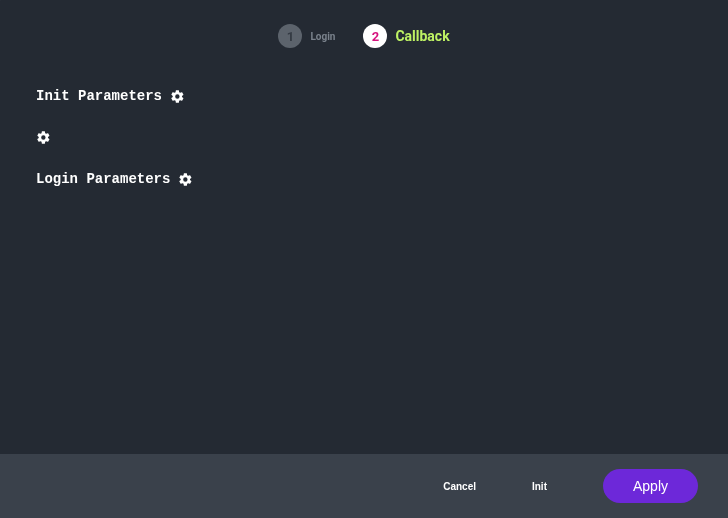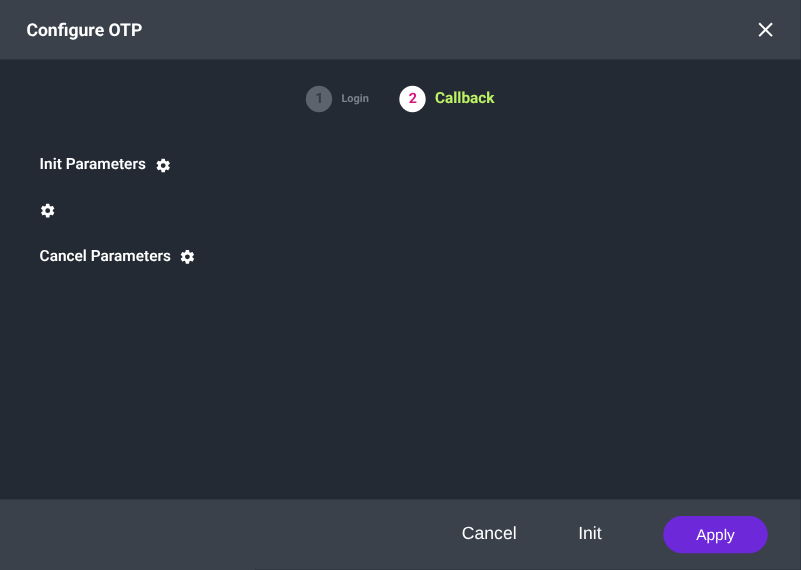--- a/index.html
+++ b/index.html
@@ -96,20 +96,21 @@
     display: flex;
     align-items: center;
     gap: 8px;
     margin-bottom: 26px;
     cursor: pointer;
   }
   .param-label {
     color: #ffffff;
     font-size: 14px;
     font-weight: 600;
+    font-family: Liberation Mono, monospace;
   }
   .gear-icon {
     width: 15px;
     height: 15px;
     display: inline-flex;
     align-items: center;
     justify-content: center;
   }
   .gear-icon svg {
     width: 15px;
@@ -120,51 +121,42 @@
     height: 64px;
     background: #3a414b;
     display: flex;
     align-items: center;
     justify-content: flex-end;
     gap: 56px;
     padding: 0 30px;
   }
   .btn-text {
     color: #ffffff;
-    font-size: 16px;
-    font-weight: 400;
+    font-size: 10px;
+    font-weight: 700;
     cursor: pointer;
     background: none;
     border: none;
   }
   .btn-primary {
     background: #6d28d9;
     color: #ffffff;
     font-size: 14px;
     font-weight: 400;
     border: none;
     border-radius: 18px;
     padding: 9px 30px;
     cursor: pointer;
   }
 </style>
 </head>
 <body>
 
 <div class="modal">
 
-  <div class="modal-header">
-    <div class="modal-title">Configure OTP</div>
-    <div class="close-btn">
-      <svg viewBox="0 0 24 24" fill="none">
-        <line x1="5" y1="5" x2="19" y2="19"></line>
-        <line x1="19" y1="5" x2="5" y2="19"></line>
-      </svg>
-    </div>
-  </div>
 
   <div class="stepper">
     <div class="step step-inactive">
       <div class="step-circle">1</div>
       <div class="step-label">Login</div>
     </div>
     <div class="step step-active">
       <div class="step-circle">2</div>
       <div class="step-label">Callback</div>
     </div>
@@ -180,21 +172,21 @@
       </span>
     </div>
     <div class="param-row">
       <span class="gear-icon">
         <svg viewBox="0 0 24 24">
             <path d="M19.14,12.94a7.07,7.07,0,0,0,.05-.94,7.07,7.07,0,0,0-.05-.94l2.11-1.65a.5.5,0,0,0,.12-.64l-2-3.46a.5.5,0,0,0-.61-.22l-2.49,1a7,7,0,0,0-1.62-.94l-.38-2.65A.5.5,0,0,0,13.78,2H9.78a.5.5,0,0,0-.49.42L8.91,5.07a7,7,0,0,0-1.62.94l-2.49-1a.5.5,0,0,0-.61.22l-2,3.46a.5.5,0,0,0,.12.64L4.42,11a7.07,7.07,0,0,0-.05.94,7.07,7.07,0,0,0,.05.94L2.31,14.53a.5.5,0,0,0-.12.64l2,3.46a.5.5,0,0,0,.61.22l2.49-1a7,7,0,0,0,1.62.94l.38,2.65a.5.5,0,0,0,.49.42h4a.5.5,0,0,0,.49-.42l.38-2.65a7,7,0,0,0,1.62-.94l2.49,1a.5.5,0,0,0,.61-.22l2-3.46a.5.5,0,0,0-.12-.64ZM11.78,15.5A3.5,3.5,0,1,1,15.28,12,3.5,3.5,0,0,1,11.78,15.5Z"></path>
           </svg>
       </span>
     </div>
     <div class="param-row">
-      <span class="param-label">Cancel Parameters</span>
+      <span class="param-label">Login Parameters</span>
       <span class="gear-icon">
         <svg viewBox="0 0 24 24">
             <path d="M19.14,12.94a7.07,7.07,0,0,0,.05-.94,7.07,7.07,0,0,0-.05-.94l2.11-1.65a.5.5,0,0,0,.12-.64l-2-3.46a.5.5,0,0,0-.61-.22l-2.49,1a7,7,0,0,0-1.62-.94l-.38-2.65A.5.5,0,0,0,13.78,2H9.78a.5.5,0,0,0-.49.42L8.91,5.07a7,7,0,0,0-1.62.94l-2.49-1a.5.5,0,0,0-.61.22l-2,3.46a.5.5,0,0,0,.12.64L4.42,11a7.07,7.07,0,0,0-.05.94,7.07,7.07,0,0,0,.05.94L2.31,14.53a.5.5,0,0,0-.12.64l2,3.46a.5.5,0,0,0,.61.22l2.49-1a7,7,0,0,0,1.62.94l.38,2.65a.5.5,0,0,0,.49.42h4a.5.5,0,0,0,.49-.42l.38-2.65a7,7,0,0,0,1.62-.94l2.49,1a.5.5,0,0,0,.61-.22l2-3.46a.5.5,0,0,0-.12-.64ZM11.78,15.5A3.5,3.5,0,1,1,15.28,12,3.5,3.5,0,0,1,11.78,15.5Z"></path>
           </svg>
       </span>
     </div>
   </div>
 
   <div class="footer">
     <button class="btn-text">Cancel</button>

